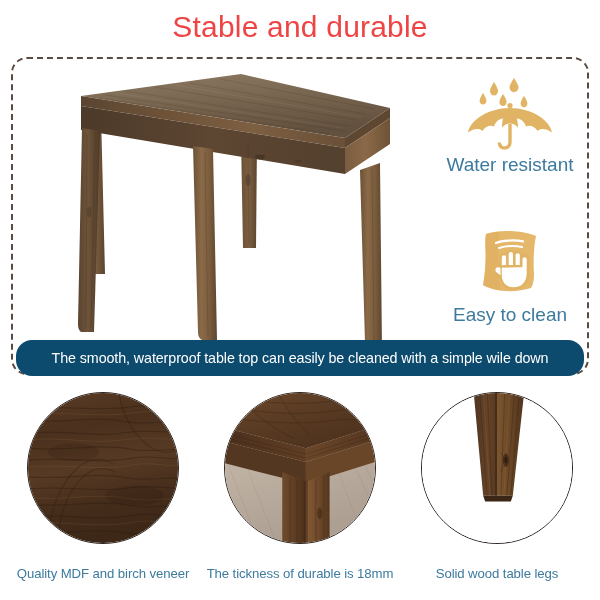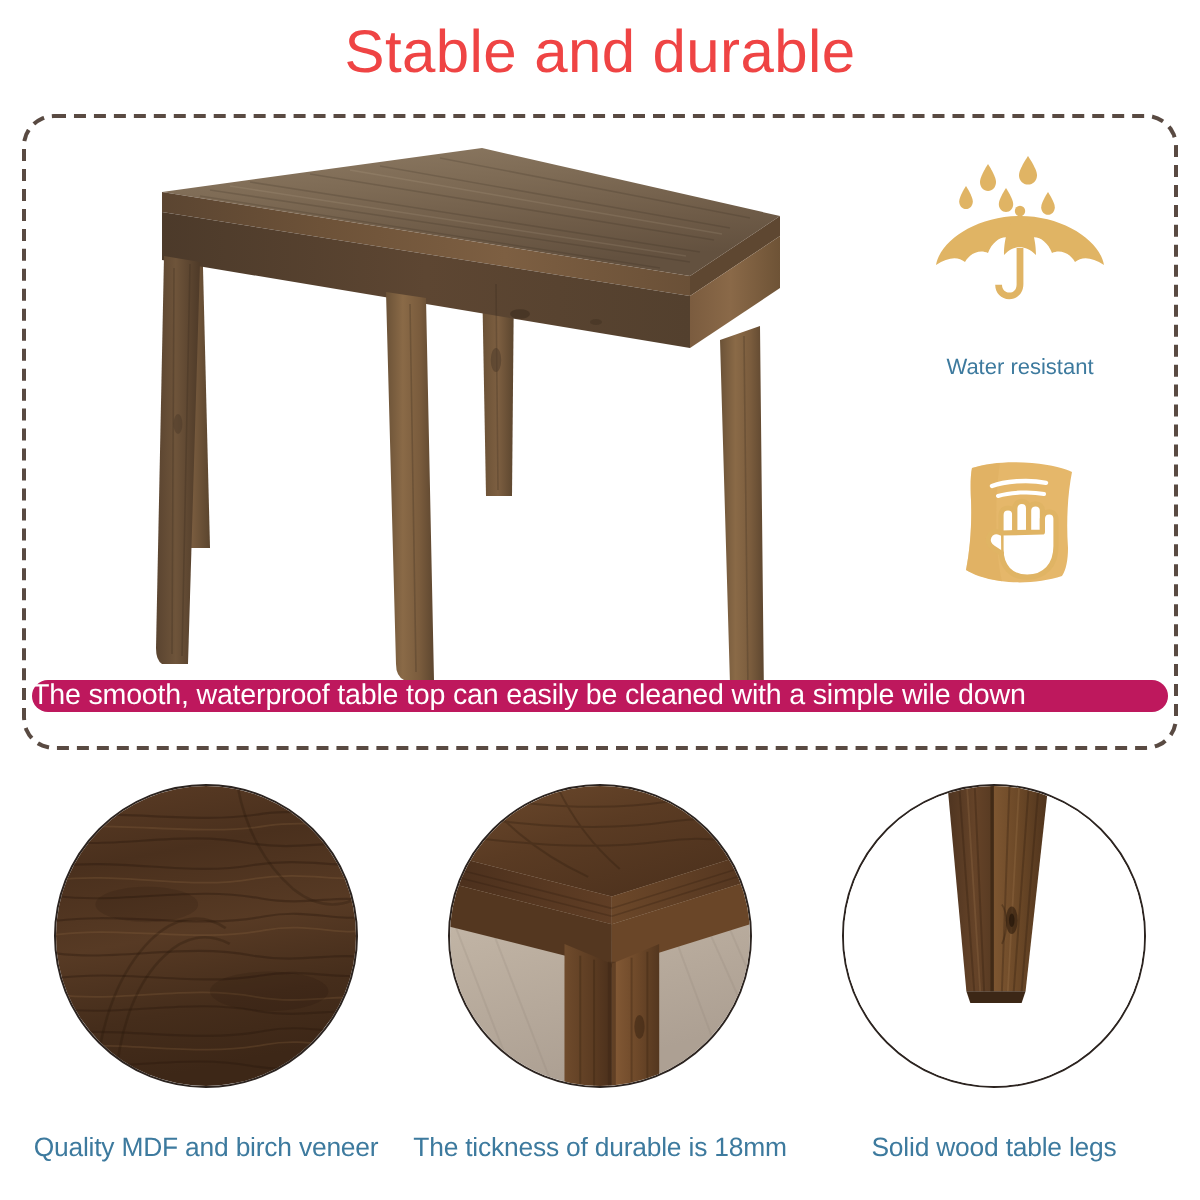--- a/index.html
+++ b/index.html
@@ -62,38 +62,38 @@
   }
   #feature-water { left: 430px; top: 72px; }
   #feature-clean { left: 430px; top: 222px; }
 
   .feature-icon {
     width: 160px;
     height: 82px;
     display: block;
   }
   .feature-label {
-    margin-top: 21px;
-    font-size: 11px;
+    margin-top: 2px;
+    font-size: 19px;
     color: #3d7a9e;
     line-height: 18px;
   }
 
   
   #banner {
     position: absolute;
     left: 16px;
     top: 340px;
     width: 568px;
-    height: 16px;
-    background: #be185d;
+    height: 36px;
+    background: #0c4a6e;
     border-radius: 16px;
     display: flex;
     align-items: center;
-    justify-content: flex-start;
+    justify-content: center;
   }
   #banner-text {
     color: #ffffff;
     font-size: 14.3px;
     line-height: 18px;
     white-space: nowrap;
     letter-spacing: -0.1px;
   }
 
   
@@ -268,20 +268,21 @@
             <path d="M70.5,44.5 L70.5,35.5 C70.5,33.4 72,32 74,32 C76,32 77.4,33.4 77.4,35.5 L77.4,43"></path>
             <path d="M77.4,43 L77.4,32.2 C77.4,30.1 78.9,28.7 80.9,28.7 C82.9,28.7 84.3,30.1 84.3,32.2 L84.3,43"></path>
             <path d="M84.3,43 L84.3,33.4 C84.3,31.3 85.8,29.9 87.8,29.9 C89.8,29.9 91.2,31.3 91.2,33.4 L91.2,44"></path>
             <path d="M91.2,44 L91.2,37.4 C91.2,35.3 92.6,33.9 94.6,33.9 C96.6,33.9 98,35.3 98,37.4 L98,51
                      C98,60.6 92.4,66.6 83.6,66.6 C75.5,66.6 70.5,61.2 70.5,52.8 L70.5,44.5 Z"></path>
             <path d="M70.5,44.5 C68,43.2 65.6,44 64.6,46 C63.6,48.2 64.4,50.6 66.6,52 L70.6,54.6"></path>
           </g>
         </g>
       </svg>
     </div>
+    <div class="feature-label">Easy to clean</div>
   </div>
 
   <div id="banner">
     <span id="banner-text">The smooth, waterproof table top can easily be cleaned with a simple wile down</span>
   </div>
 
   <div class="detail" id="detail-0">
     <div class="detail-circle">
       <svg viewBox="0 0 152 152" xmlns="http://www.w3.org/2000/svg">
         <defs>

